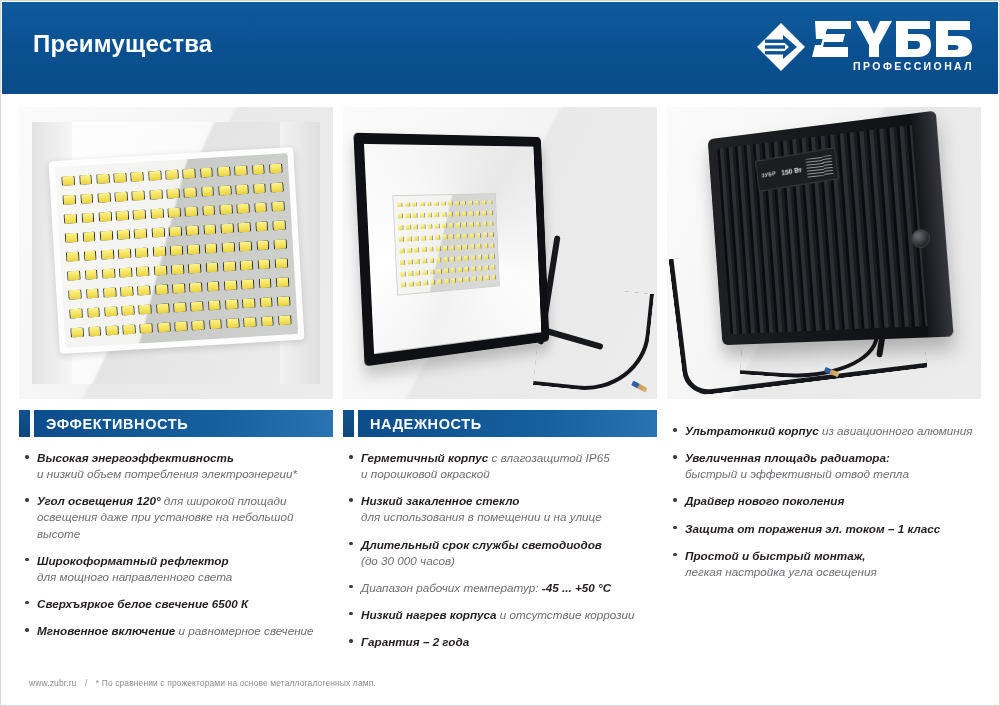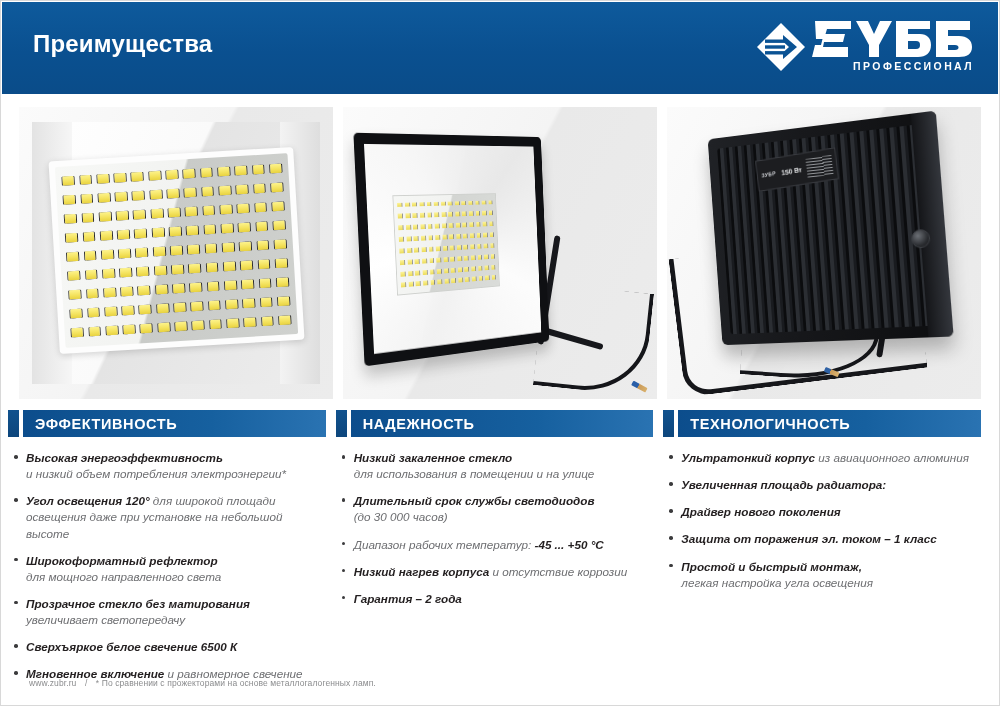--- a/index.html
+++ b/index.html
@@ -240,21 +240,21 @@
     transform:rotate(4deg);
   }
   .p3-cable-tip{
     position:absolute;left:64%;top:88%;width:15px;height:5px;
     background:linear-gradient(90deg,#2f62a6 0%,#2f62a6 40%,#c89a58 41%,#dcb470 100%);
     transform:rotate(18deg);border-radius:1px;
   }
 
   
   .columns{
-    position:absolute;left:7px;top:409px;right:18px;
+    position:absolute;left:18px;top:409px;right:18px;
     display:flex;gap:10px;
   }
   .column{flex:1;position:relative;}
 
   .bar-row{display:flex;align-items:stretch;height:27px;}
   .bar-tab{
     width:11px;
     background:linear-gradient(180deg,#11528e,#0d467c);
   }
   .bar{
@@ -615,52 +615,46 @@
       <div class="bar-row">
         <div class="bar-tab"></div>
         <div class="bar">
           <span class="bar-title">ЭФФЕКТИВНОСТЬ</span>
         </div>
       </div>
       <ul class="list" id="list-0">
           <li class="item"><span class="b">Высокая энергоэффективность</span><span class="line2">и низкий объем потребления электроэнергии*</span></li>
           <li class="item"><span class="b">Угол освещения 120°</span><span class="n"> для широкой площади</span><span class="line2">освещения даже при установке на небольшой высоте</span></li>
           <li class="item"><span class="b">Широкоформатный рефлектор</span><span class="line2">для мощного направленного света</span></li>
-          <li class="item"><span class="b">Прозрачное стекло без матирования</span><span class="line2">увеличивает светопередачу</span></li>
           <li class="item"><span class="b">Сверхъяркое белое свечение 6500 К</span></li>
           <li class="item"><span class="b">Мгновенное включение</span><span class="n"> и равномерное свечение</span></li>
         </ul>
     </div>
 
     <div class="column">
       <div class="bar-row">
         <div class="bar-tab"></div>
         <div class="bar">
           <span class="bar-title">НАДЕЖНОСТЬ</span>
         </div>
       </div>
       <ul class="list" id="list-1">
+          <li class="item"><span class="b">Герметичный корпус</span><span class="n"> с влагозащитой IP65</span><span class="line2">и порошковой окраской</span></li>
           <li class="item"><span class="b">Низкий закаленное стекло</span><span class="line2">для использования в помещении и на улице</span></li>
           <li class="item"><span class="b">Длительный срок службы светодиодов</span><span class="line2">(до 30 000 часов)</span></li>
           <li class="item"><span class="n">Диапазон рабочих температур: </span><span class="b">-45 ... +50 °C</span></li>
           <li class="item"><span class="b">Низкий нагрев корпуса</span><span class="n"> и отсутствие коррозии</span></li>
           <li class="item"><span class="b">Гарантия – 2 года</span></li>
         </ul>
     </div>
 
     <div class="column">
-      <div class="bar-row">
-        <div class="bar-tab"></div>
-        <div class="bar">
-          <span class="bar-title">ТЕХНОЛОГИЧНОСТЬ</span>
-        </div>
-      </div>
       <ul class="list" id="list-2">
           <li class="item"><span class="b">Ультратонкий корпус</span><span class="n"> из авиационного алюминия</span></li>
-          <li class="item"><span class="b">Увеличенная площадь радиатора:</span></li>
+          <li class="item"><span class="b">Увеличенная площадь радиатора:</span><span class="line2">быстрый и эффективный отвод тепла</span></li>
           <li class="item"><span class="b">Драйвер нового поколения</span></li>
           <li class="item"><span class="b">Защита от поражения эл. током – 1 класс</span></li>
           <li class="item"><span class="b">Простой и быстрый монтаж,</span><span class="line2">легкая настройка угла освещения</span></li>
         </ul>
     </div>
   </div>
 
   <div class="footer">
     <span>www.zubr.ru</span>
     <span class="sep">/</span>

